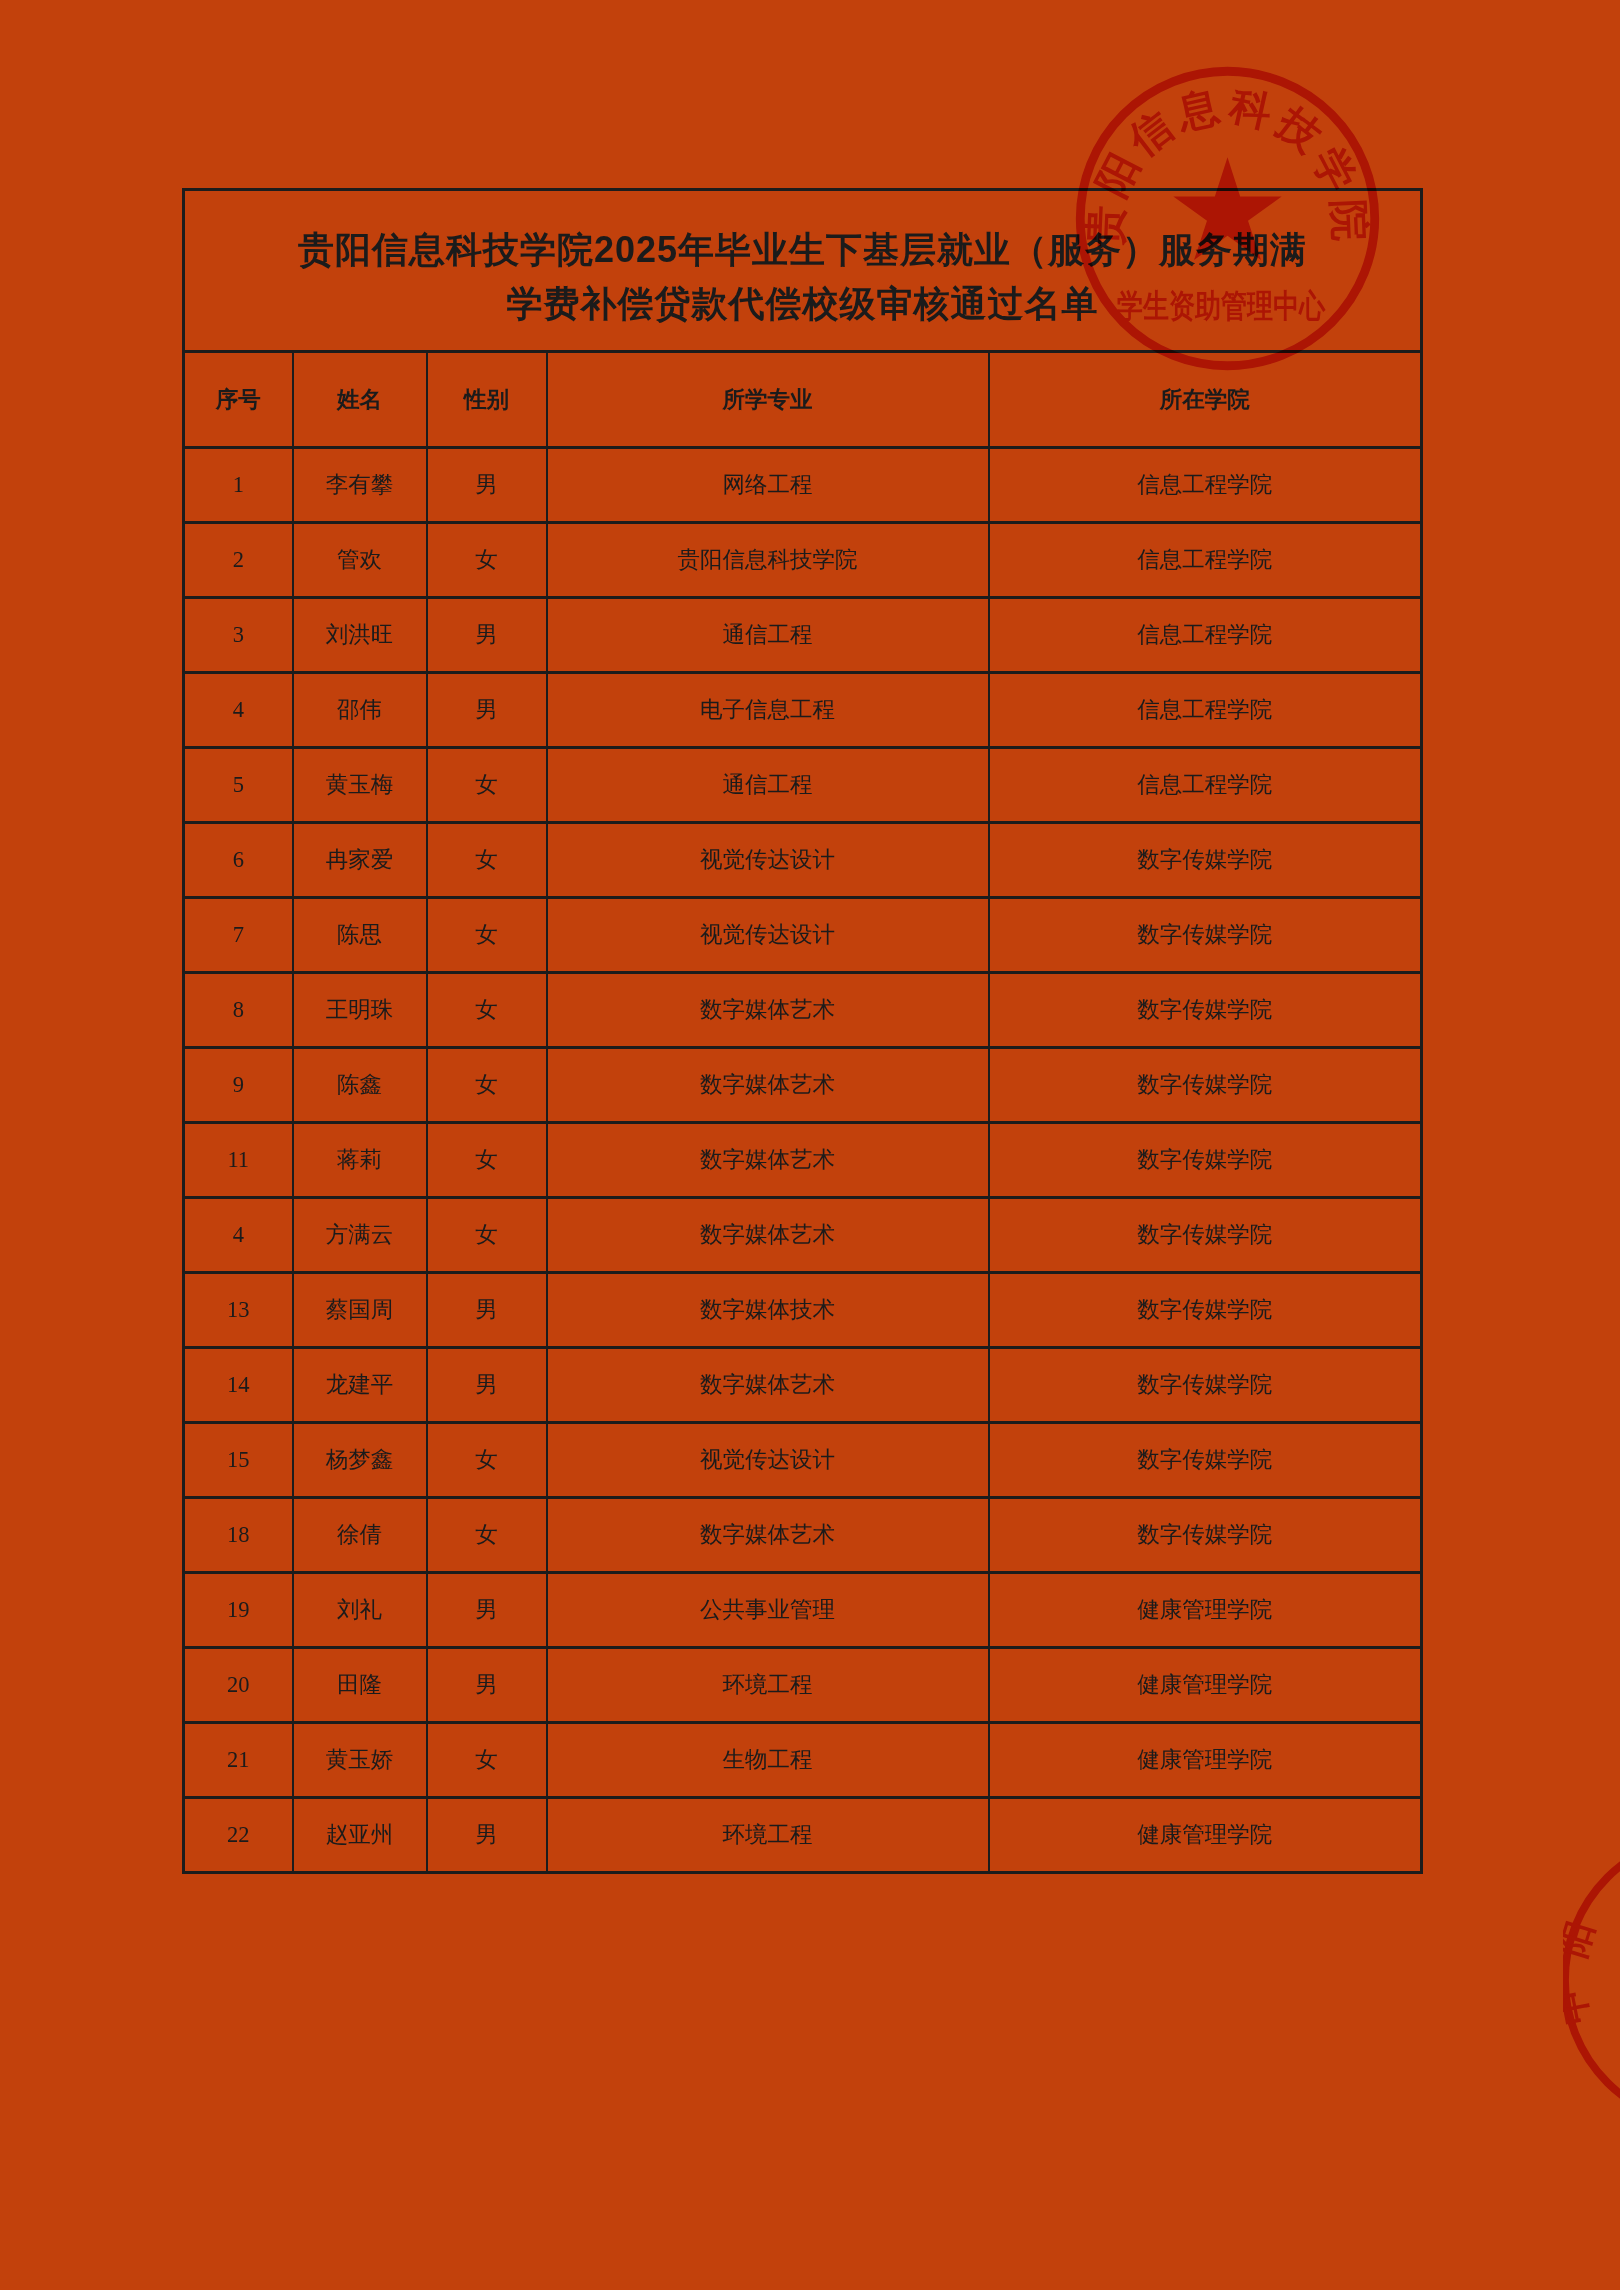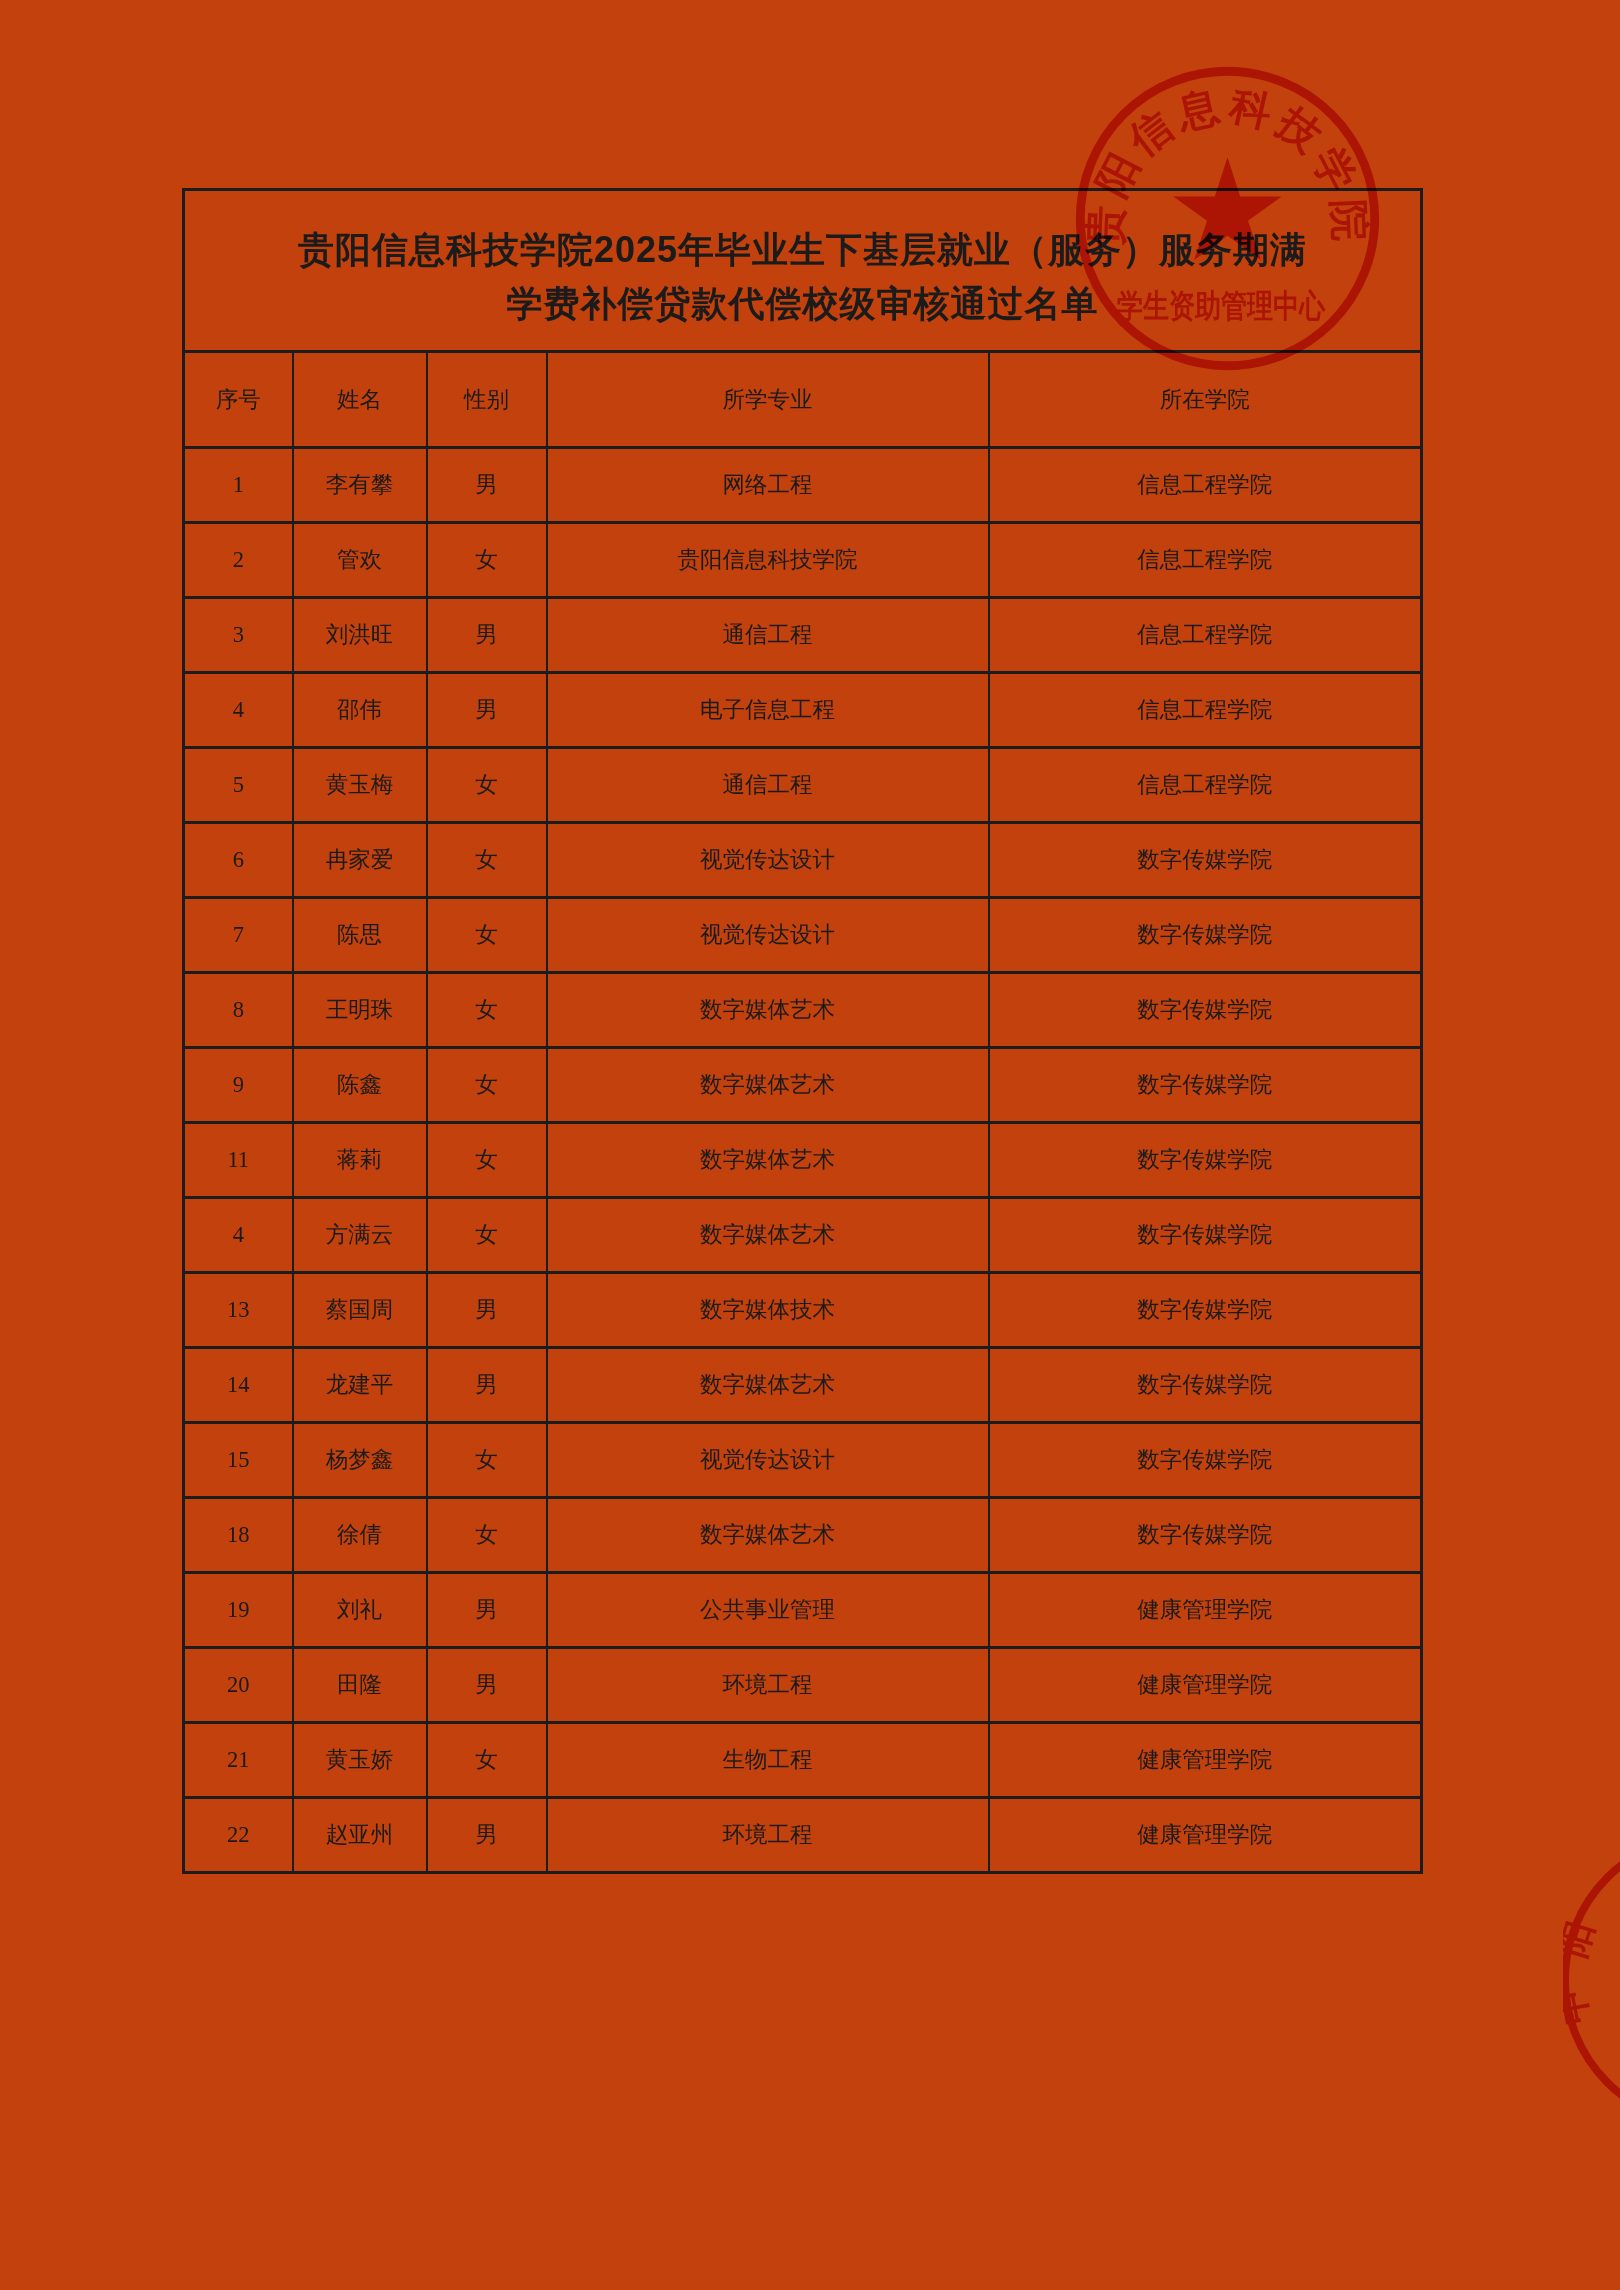--- a/index.html
+++ b/index.html
@@ -38,21 +38,21 @@
     height:145px;
     font-family:"Liberation Sans","DejaVu Sans",sans-serif;
     font-weight:700;
     font-size:36px;
     line-height:54px;
     letter-spacing:1px;
     padding-top:13.7px;
   }
   tr.header-row th{
     height:93px;
-    font-weight:400;
+    font-weight:700;
   }
   tbody tr{height:75px;}
   
   .stamp{
     position:absolute;
     mix-blend-mode:multiply;
     opacity:.88;
     pointer-events:none;
   }
   .stamp-top{left:1068px;top:59px;width:319px;height:319px;}

